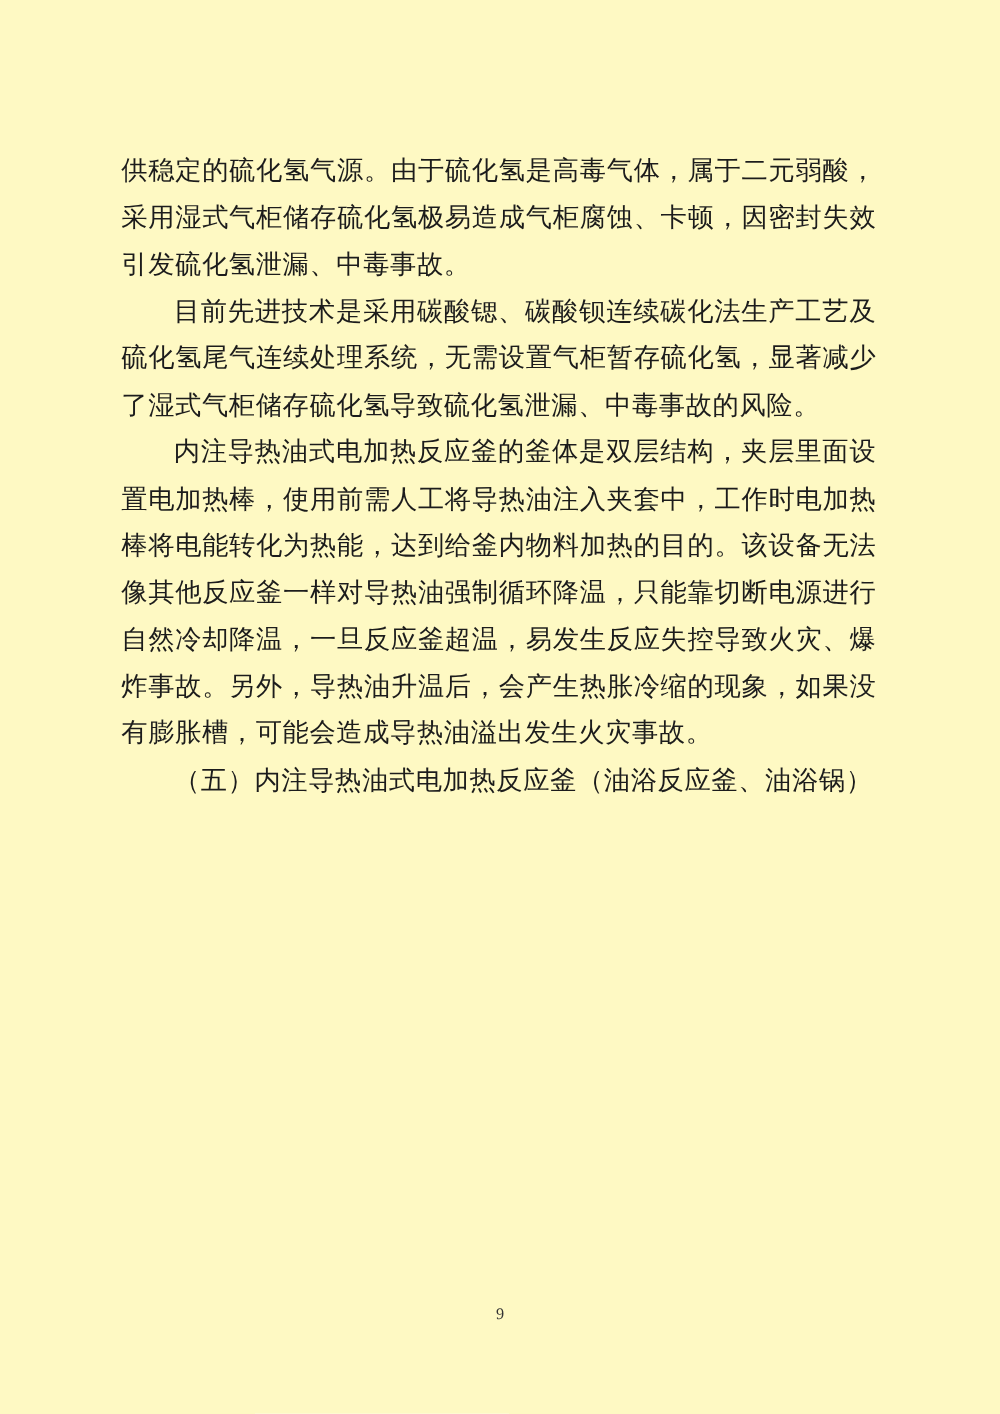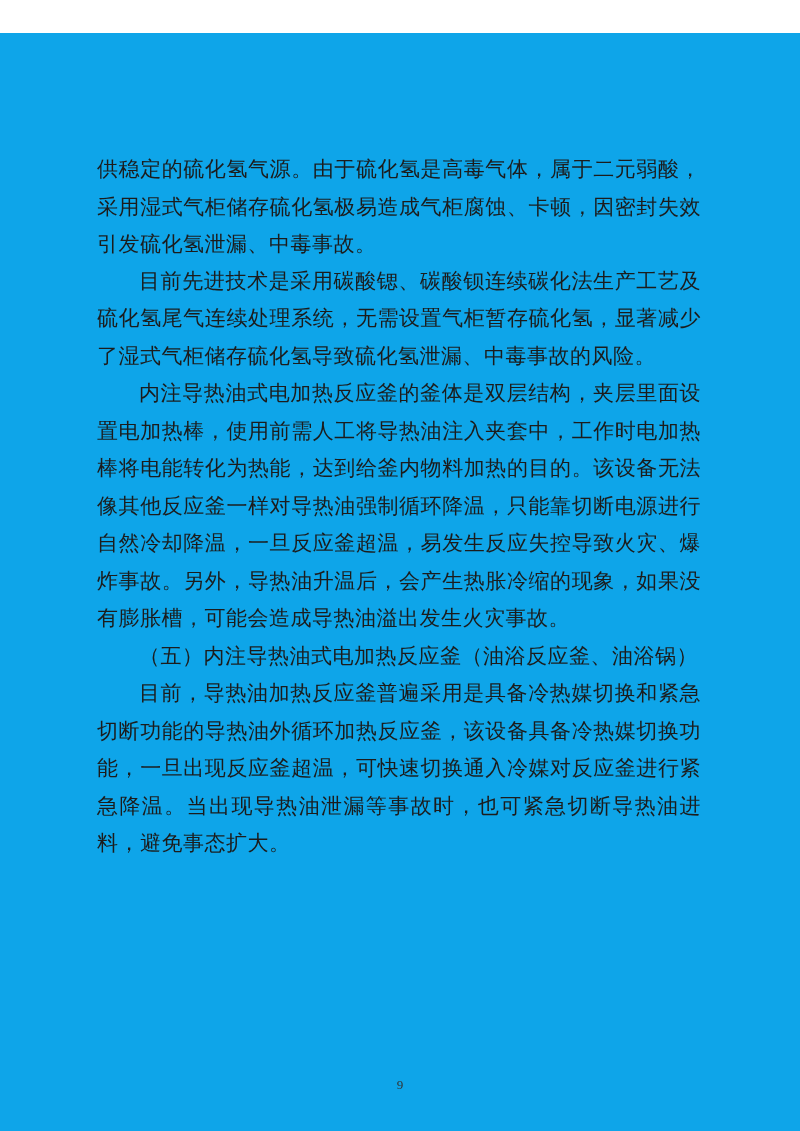--- a/index.html
+++ b/index.html
@@ -11,41 +11,39 @@
     width: 800px;
     height: 1131px;
     position: relative;
     font-family: "Liberation Serif", "DejaVu Serif", serif;
     color: #1c1c1c;
     overflow: hidden;
   }
   .page {
     position: absolute;
     inset: 0;
-    background: #0ea5e9;
-    margin-top: 33px;
+    background: #fef9c3;
   }
   .text-block {
     position: absolute;
     left: 97px;
     top: 118px;
     width: 604px;
   }
   .para {
     margin: 0;
     font-size: 21px;
     line-height: 37.5px;
     letter-spacing: 0.5px;
     text-align: justify;
     text-justify: inter-character;
     word-break: break-all;
   }
   .para.indent {
     text-indent: 2em;
-    font-family: Liberation Mono, monospace;
   }
   .page-footer {
     position: absolute;
     left: 0;
     top: 1042px;
     width: 100%;
     text-align: center;
   }
   .page-number {
     font-size: 13px;
@@ -55,19 +53,18 @@
 </style>
 </head>
 <body>
 
 <div class="page">
   <div class="text-block">
     <p class="para">供稳定的硫化氢气源。由于硫化氢是高毒气体，属于二元弱酸，采用湿式气柜储存硫化氢极易造成气柜腐蚀、卡顿，因密封失效引发硫化氢泄漏、中毒事故。</p>
     <p class="para indent">目前先进技术是采用碳酸锶、碳酸钡连续碳化法生产工艺及硫化氢尾气连续处理系统，无需设置气柜暂存硫化氢，显著减少了湿式气柜储存硫化氢导致硫化氢泄漏、中毒事故的风险。</p>
     <p class="para indent">内注导热油式电加热反应釜的釜体是双层结构，夹层里面设置电加热棒，使用前需人工将导热油注入夹套中，工作时电加热棒将电能转化为热能，达到给釜内物料加热的目的。该设备无法像其他反应釜一样对导热油强制循环降温，只能靠切断电源进行自然冷却降温，一旦反应釜超温，易发生反应失控导致火灾、爆炸事故。另外，导热油升温后，会产生热胀冷缩的现象，如果没有膨胀槽，可能会造成导热油溢出发生火灾事故。</p>
     <p class="para indent">（五）内注导热油式电加热反应釜（油浴反应釜、油浴锅）</p>
-    <p class="para indent">目前，导热油加热反应釜普遍采用是具备冷热媒切换和紧急切断功能的导热油外循环加热反应釜，该设备具备冷热媒切换功能，一旦出现反应釜超温，可快速切换通入冷媒对反应釜进行紧急降温。当出现导热油泄漏等事故时，也可紧急切断导热油进料，避免事态扩大。</p>
   </div>
 
   <div class="page-footer">
     <span class="page-number">9</span>
   </div>
 </div>
 
 </body></html>

